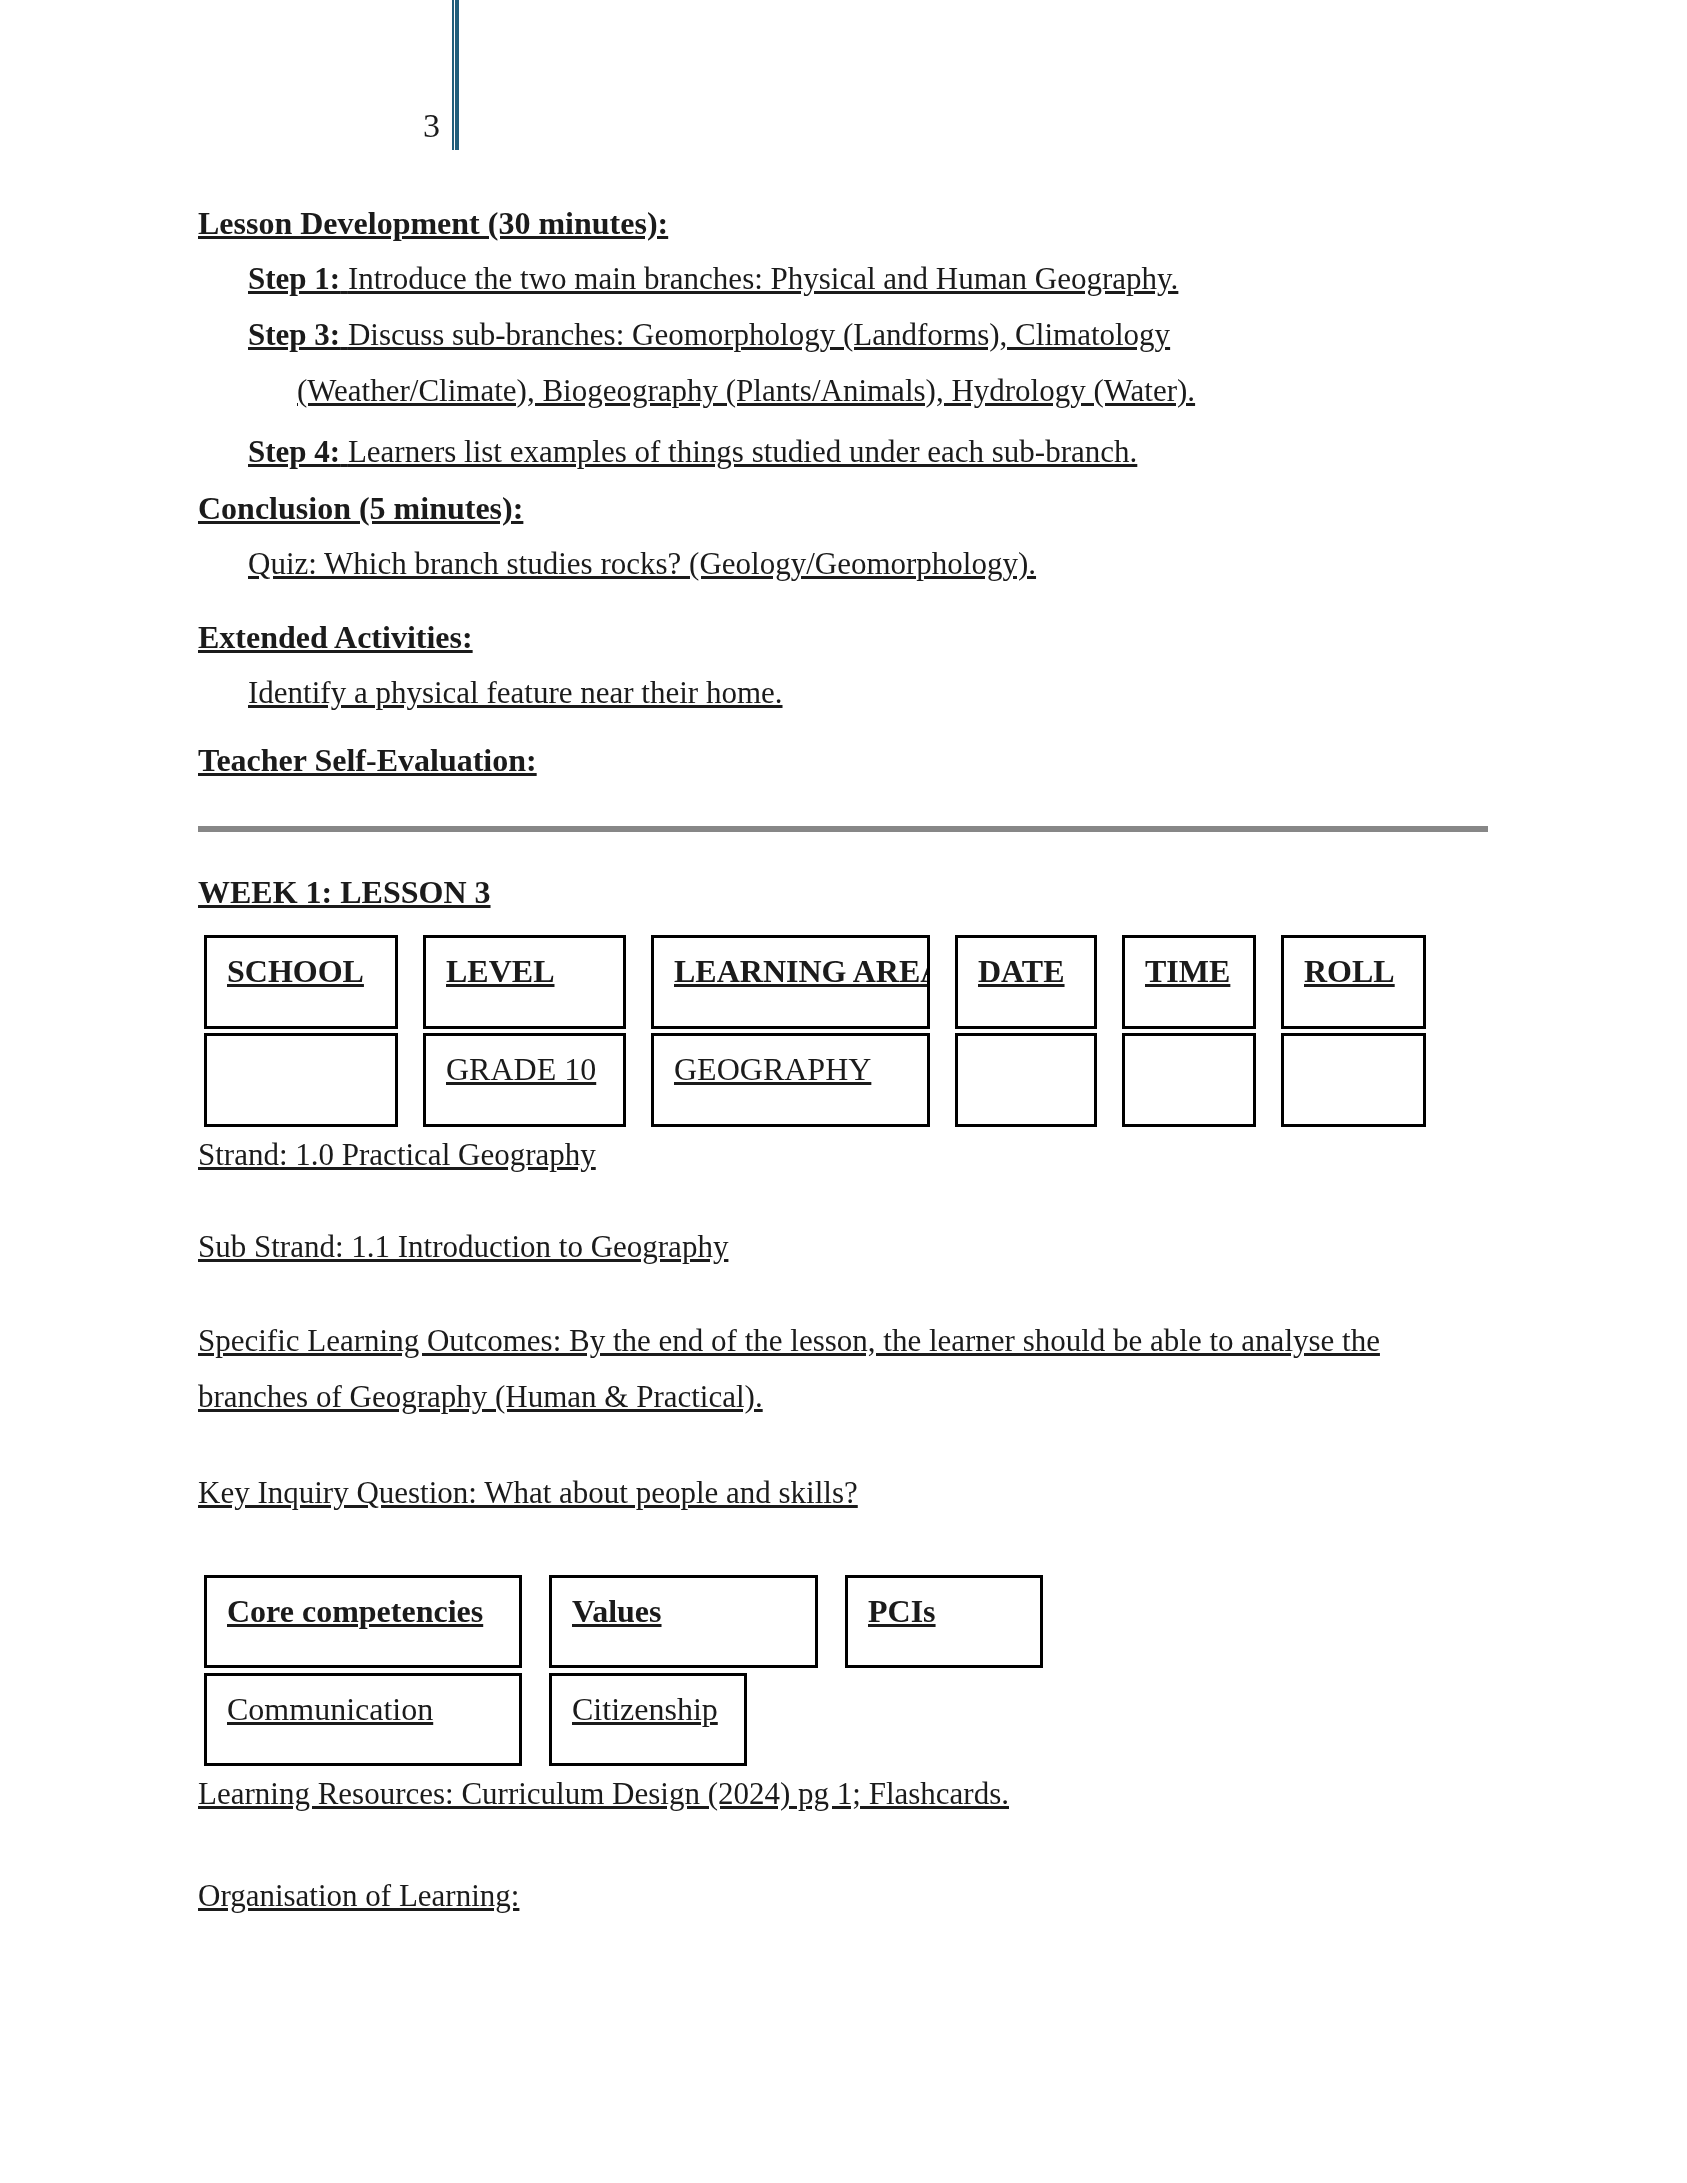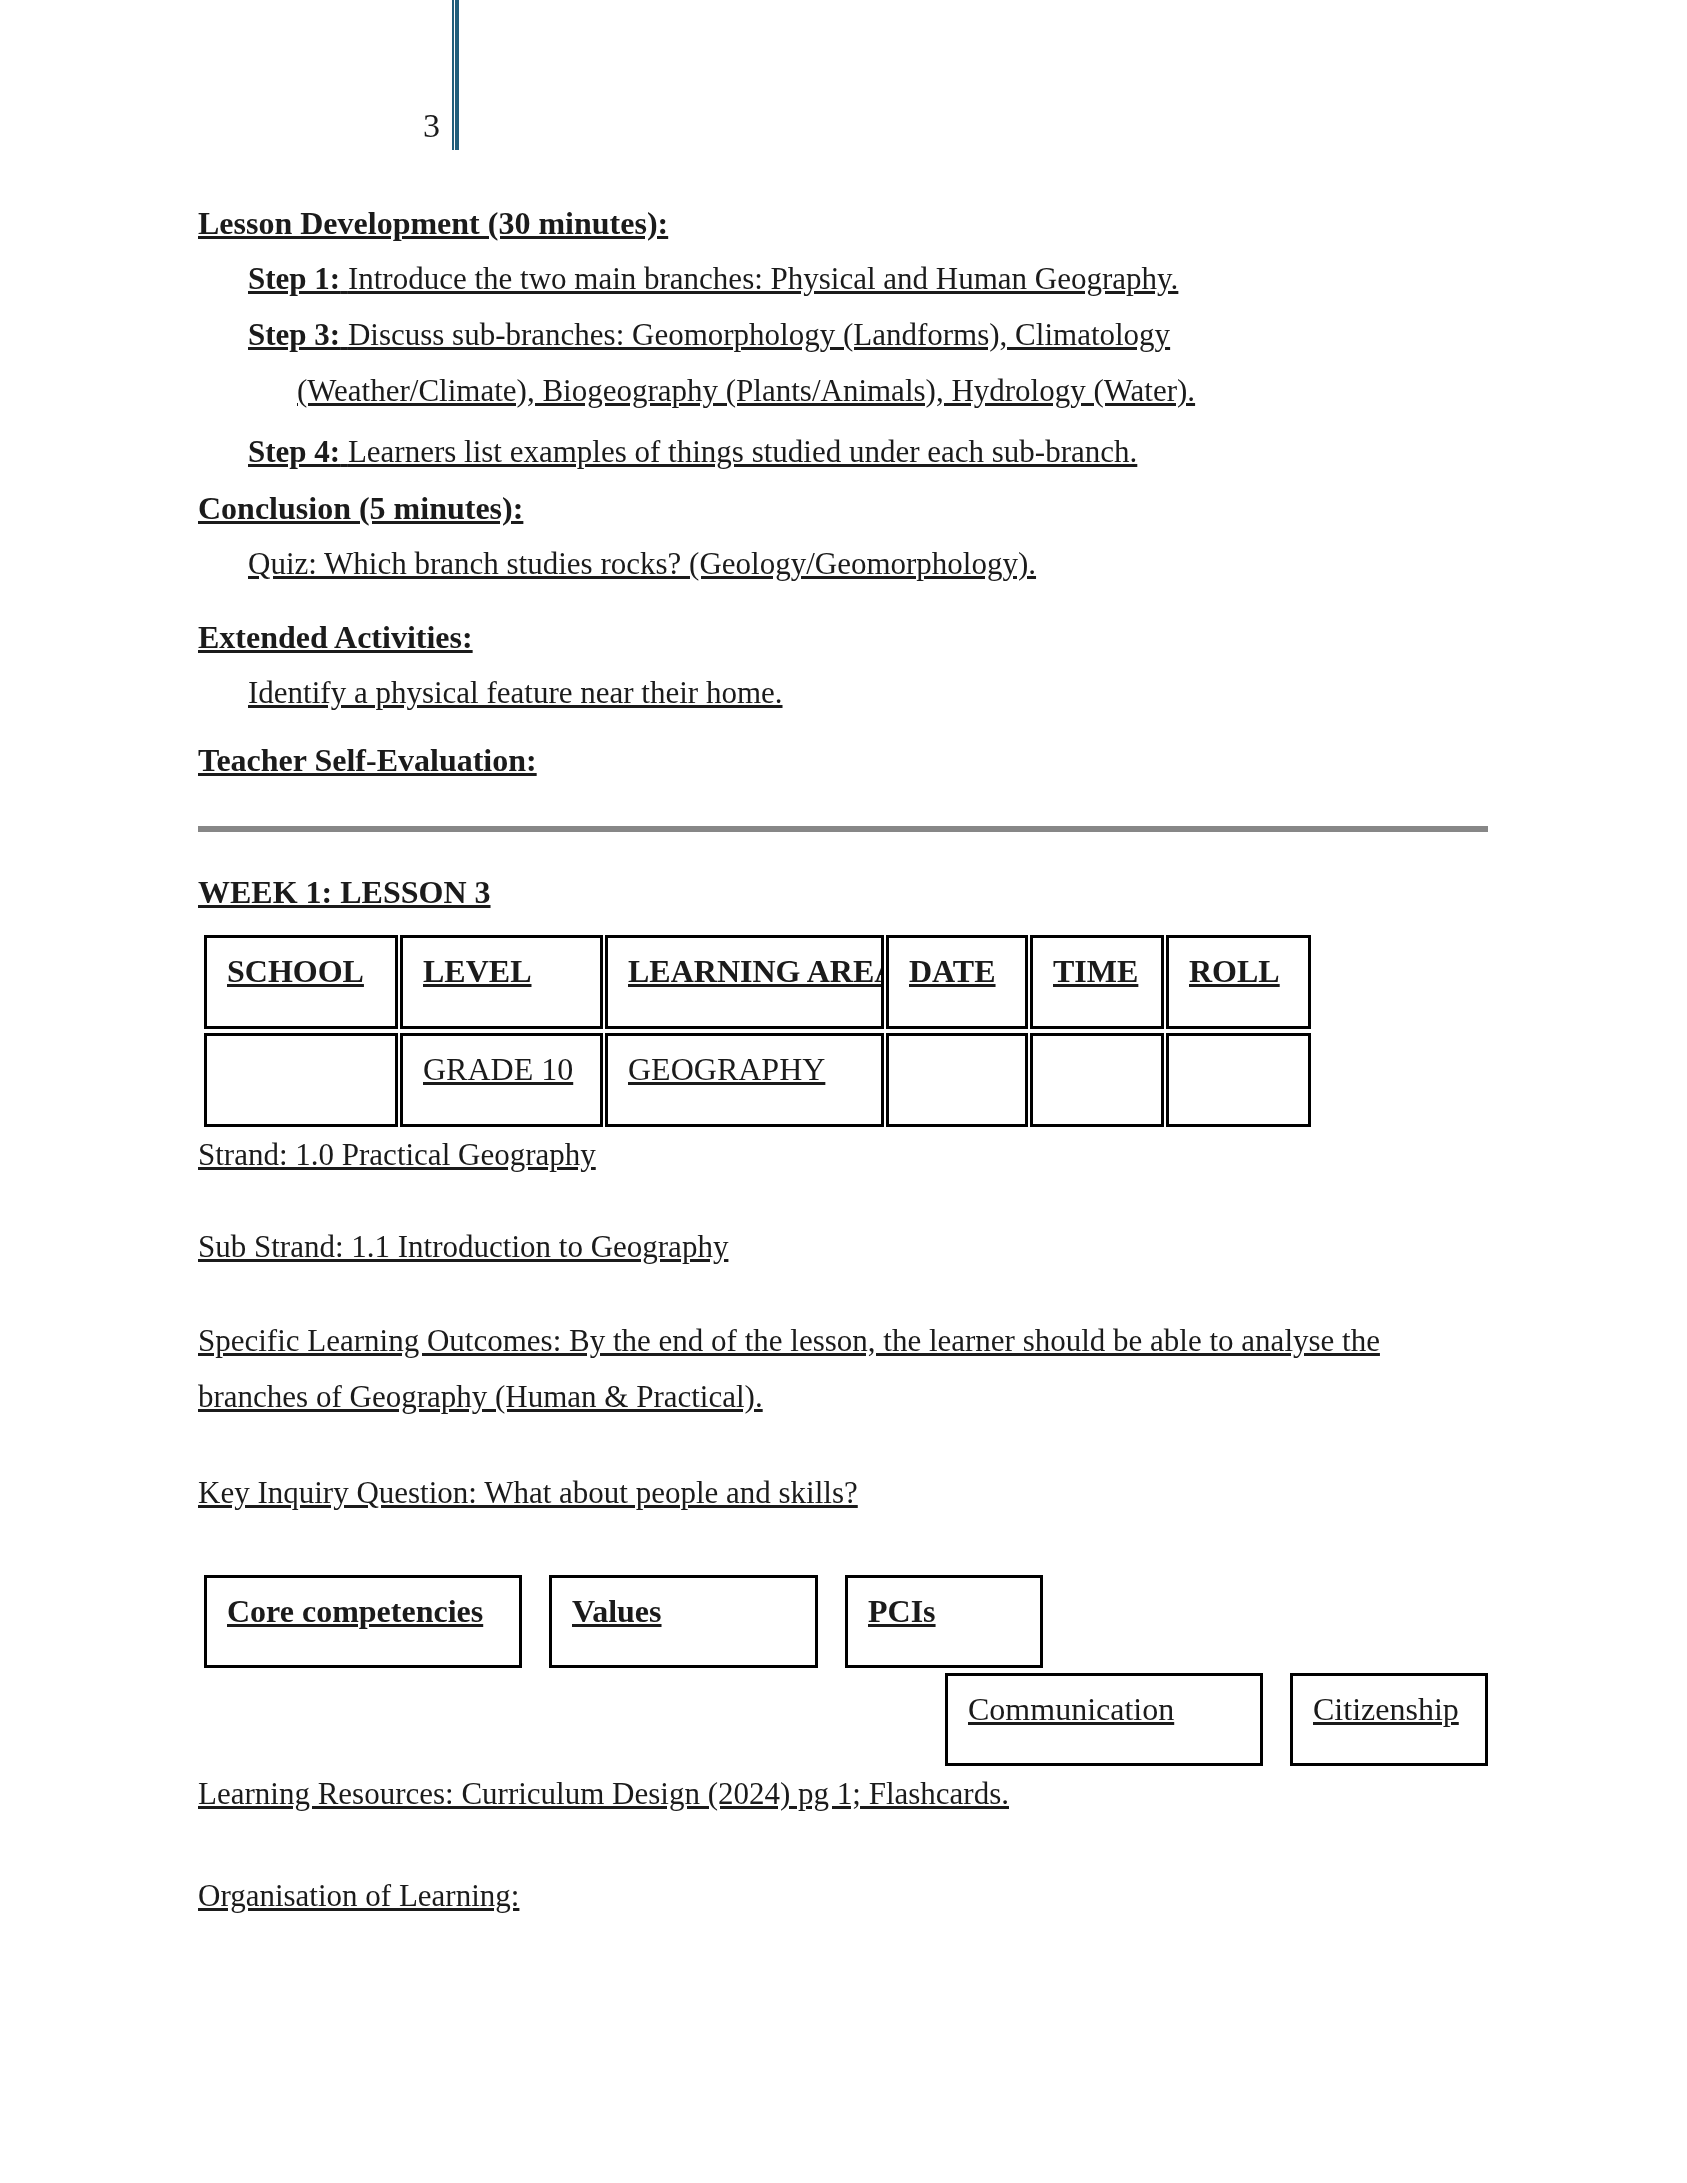--- a/index.html
+++ b/index.html
@@ -46,24 +46,24 @@
   .mt54{margin-top:36px;}
   .mt57{margin-top:38px;}
   .mt58{margin-top:38px;}
   .mt60{margin-top:40px;}
   .mt70{margin-top:46px;}
   .mt82{margin-top:54px;}
   .divider{height:6px;background:var(--divider);width:1290px;}
   
   .tbl{display:flex;flex-direction:column;}
   .tbl .row{display:flex;margin-left:6px;}
-  .tbl1 .row{gap:2px;}
+  .tbl1 .row{gap:25px;}
   .tbl1 .row + .row{margin-top:4.6px;}
   .tbl2 .row{gap:27px;}
-  .tbl2 .row + .row{margin-top:5.3px;justify-content:flex-end;}
+  .tbl2 .row + .row{margin-top:5.3px;}
   .cell{
     box-sizing:border-box;
     border:3.3px solid var(--border);
     background:#ffffff;
     padding:16px 6.6px 0 20px;
     font-size:32px;line-height:34px;
     overflow:hidden;white-space:nowrap;
   }
   .tbl1 .cell{height:94px;}
   .tbl2 .cell{height:93px;}

